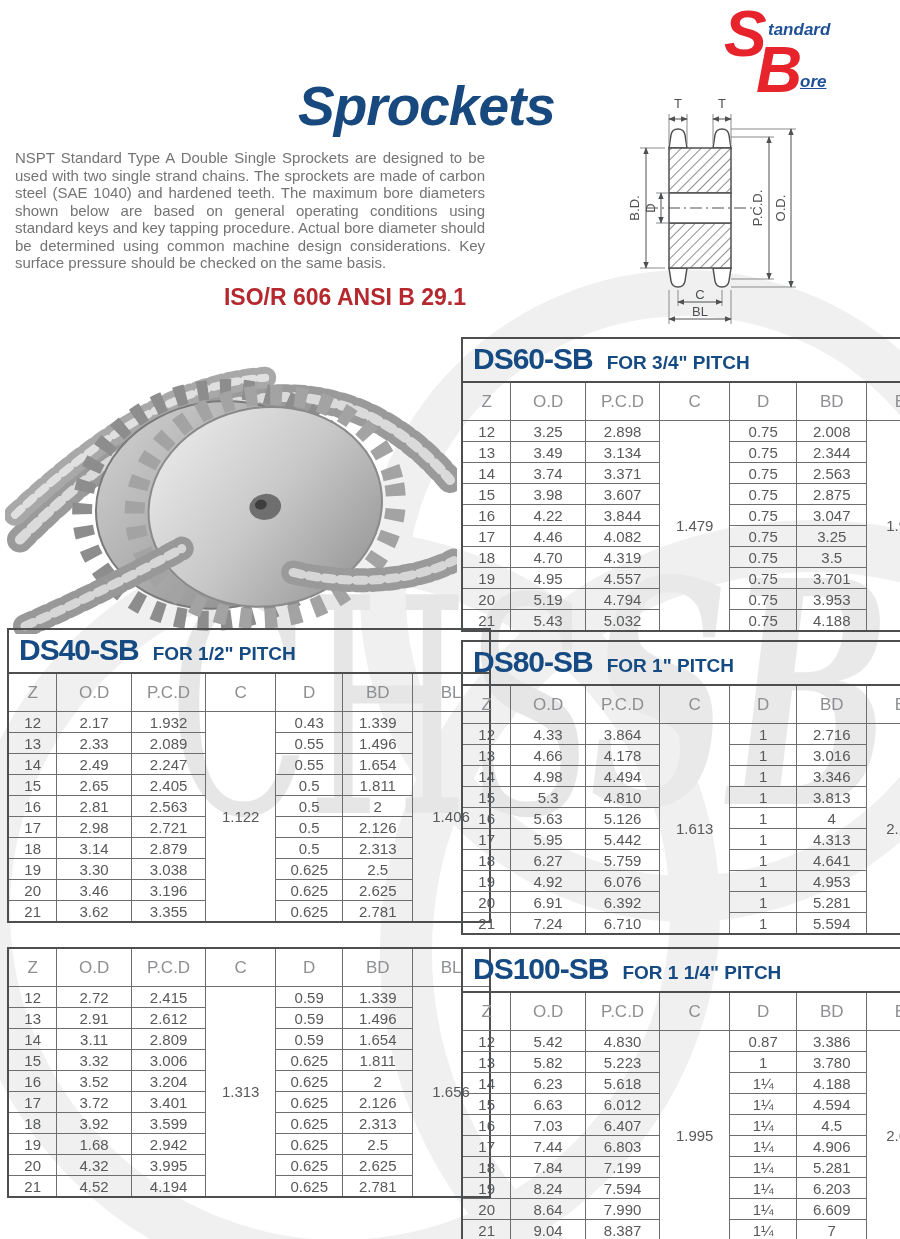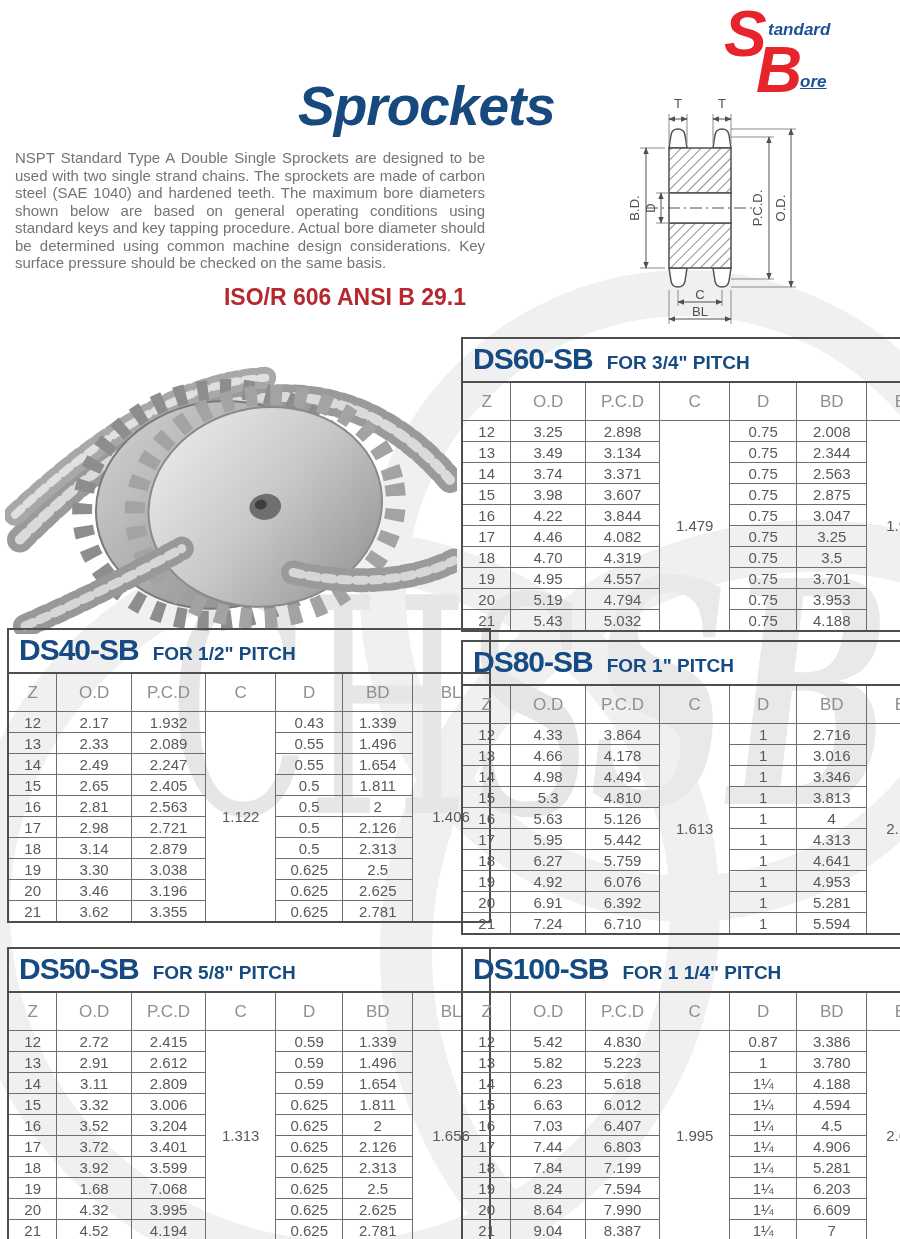--- a/index.html
+++ b/index.html
@@ -467,24 +467,20 @@
               <td>7.24</td>
               <td>6.710</td>
               <td>1</td>
               <td>5.594</td>
             </tr>
           </tbody>
         </table>
     </div>
 
     <div class="dtable pos-ds50">
-      <div class="ttl">
-        <span class="tname">DS50-SB</span>
-        <span class="tsub">FOR 5/8" PITCH</span>
-      </div>
       <table>
           <thead>
             <tr>
               <th>Z</th>
               <th>O.D</th>
               <th>P.C.D</th>
               <th>C</th>
               <th>D</th>
               <th>BD</th>
               <th>BL</th>
@@ -538,21 +534,21 @@
             <tr>
               <td>18</td>
               <td>3.92</td>
               <td>3.599</td>
               <td>0.625</td>
               <td>2.313</td>
             </tr>
             <tr>
               <td>19</td>
               <td>1.68</td>
-              <td>7.068</td>
+              <td>2.942</td>
               <td>0.625</td>
               <td>2.5</td>
             </tr>
             <tr>
               <td>20</td>
               <td>4.32</td>
               <td>3.995</td>
               <td>0.625</td>
               <td>2.625</td>
             </tr>

